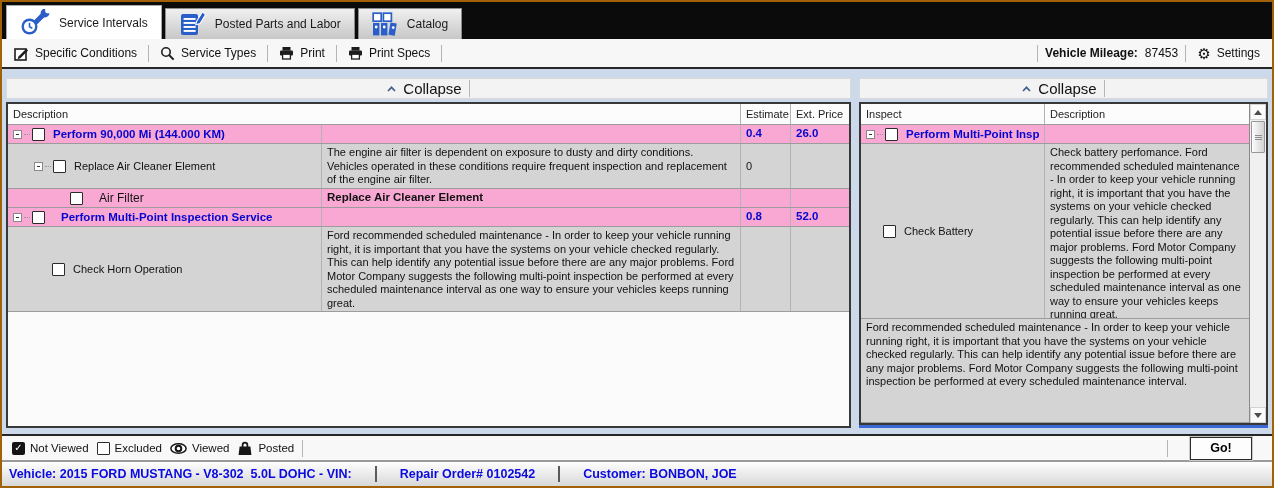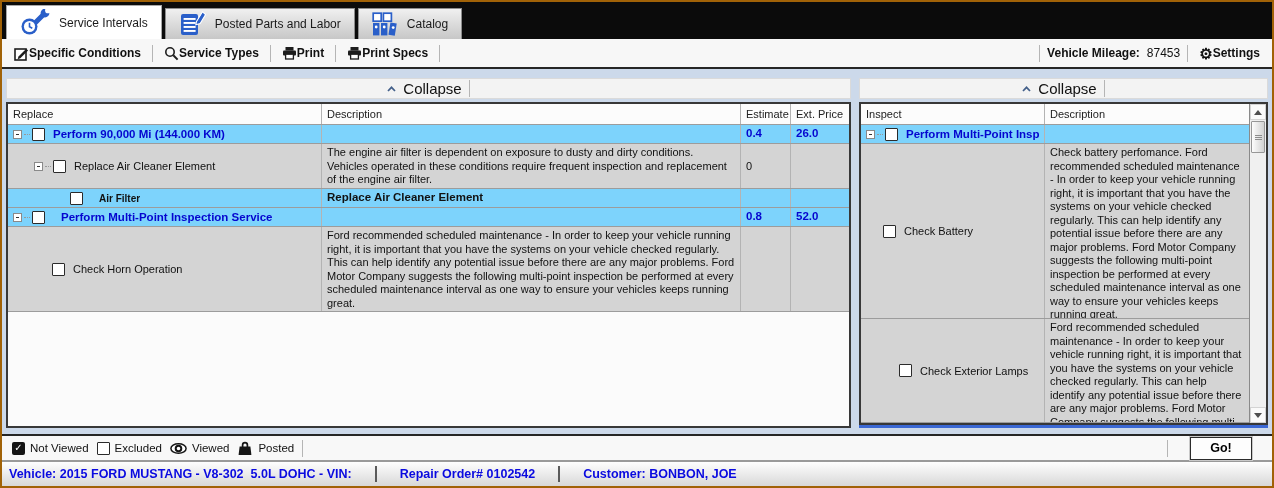--- a/index.html
+++ b/index.html
@@ -11,54 +11,54 @@
   }
   
   .tabbar{flex:none;height:37px;background:#0b0b0b;display:flex;align-items:flex-end;padding-left:4px;gap:3px;}
   .tab{height:31px;display:flex;align-items:center;gap:9px;padding:0 13px;
        background:linear-gradient(#f0f0f0,#c7c7c7);border:1px solid #8d8d8d;border-bottom:none;
        font-size:12px;color:#1a1a1a;cursor:default;}
   .tab.active{background:#fff;height:34px;border-color:#a9a9a9;}
   
   .toolbar{flex:none;height:30px;background:#f7f7f7;border-bottom:2px solid #262626;
            display:flex;align-items:center;padding:0 8px;gap:7px;font-size:12px;}
-  .tbtn{display:flex;padding:2px 4px;color:#111;font-weight:bold;}
+  .tbtn{display:flex;gap:6px;padding:2px 4px;color:#111;}
   .tsep{width:1px;height:17px;background:#b5b5b5;flex:none;}
   .spacer{flex:1;}
   .mileage-label{font-weight:bold;}
   .gear{font-size:15px;line-height:15px;color:#111;}
   
   .workspace{flex:1;display:flex;gap:8px;padding:9px 4px 6px 4px;min-height:0;background:#ccd9ea;}
   .panel{display:flex;flex-direction:column;min-width:0;min-height:0;}
   .panel.left{flex:none;width:845px;}
   .panel.right{flex:1;}
   .collapse-strip{flex:none;height:21px;background:#f3f3f3;border:1px solid #dadada;
       display:flex;align-items:center;gap:7px;padding:0 7px;font-size:15px;margin-bottom:3px;justify-content:center;}
   .grid{flex:1;min-height:0;border:2px solid #383838;background:#fbfbfb;display:flex;overflow:hidden;}
   .gridcols{flex:1;display:flex;flex-direction:column;min-width:0;overflow:hidden;}
-  .trow{flex:none;display:flex;background:#7dd3fc;border-bottom:1px solid #9c9c9c;overflow:hidden;}
+  .trow{flex:none;display:flex;background:#f9a8d4;border-bottom:1px solid #9c9c9c;overflow:hidden;}
   .trow.gray{background:#d4d4d4;}
   .thead{height:21px;background:#fcfcfc;}
   .thead .cell{font-size:11px;color:#222;padding-top:4px;}
   .cell{border-right:1px solid #b3b3b3;padding:2px 5px;font-size:11px;overflow:hidden;}
   .cell:last-child{border-right:none;}
   .c-replace{width:314px;flex:none;}
   .c-desc{flex:1;min-width:0;}
   .c-est{width:50px;flex:none;}
   .c-ext{width:58px;flex:none;}
   .c-inspect{width:184px;flex:none;}
   .labelcell{display:flex;align-items:center;}
   .expander{width:9px;height:9px;border:1px solid #8a8a8a;background:#fff;position:relative;flex:none;}
   .expander::after{content:"";position:absolute;left:2px;right:2px;top:3px;height:1px;background:#333;}
   .dotlead{width:6px;border-top:1px dotted #999;flex:none;align-self:center;margin:0 2px;}
   .cb{width:13px;height:13px;border:1px solid #2b2b2b;border-radius:1px;background:#fff;flex:none;}
   .gap8{width:8px;flex:none;}
   .lbl-blue{color:#0505cf;font-weight:bold;font-size:11.5px;white-space:nowrap;overflow:hidden;}
   .lbl{font-size:11px;color:#111;white-space:nowrap;}
-  .lbl-bold{font-size:10px;font-weight:bold;color:#111;white-space:nowrap;}
+  .lbl-bold{font-size:12px;font-weight:normal;color:#111;white-space:nowrap;}
   .desc-text{font-size:11px;line-height:13.5px;color:#111;}
   .desc-bold{font-size:11.5px;font-weight:bold;color:#111;}
   .est-val{color:#0505cf;font-weight:bold;font-size:11.5px;}
   .est-plain{font-size:11px;color:#111;}
   .vcenter{display:flex;align-items:center;}
   .filler{flex:1;background:#fbfbfb;}
   .r-fill{flex:1;min-height:0;}
   .blue-strip{flex:none;height:3px;background:#3b68d4;}
   
   .vscroll{width:17px;flex:none;border-left:1px solid #8a8a8a;background:#f0f0f0;display:flex;flex-direction:column;}
@@ -196,21 +196,20 @@
           <svg width="9" height="6" viewBox="0 0 9 6">
               <polyline points="1,5 4.5,1.3 8,5" fill="none" stroke="#44608a" stroke-width="1.7"></polyline>
             </svg>
         </span>
         <span>Collapse</span>
         <div class="tsep"></div>
       </div>
       <div class="grid">
         <div class="gridcols">
           <div class="trow thead">
-            <div class="cell c-replace">Replace</div>
             <div class="cell c-desc">Description</div>
             <div class="cell c-est">Estimate</div>
             <div class="cell c-ext">Ext. Price</div>
           </div>
 
           <div class="trow" style="height:19px;">
             <div class="cell c-replace labelcell">
               <span class="expander"></span>
               <span class="dotlead"></span>
               <span class="cb"></span>
@@ -308,25 +307,20 @@
           <div class="trow gray" style="height:175px;">
             <div class="cell c-inspect labelcell" style="padding-left:22px;">
               <span class="cb"></span>
               <span class="gap8"></span>
               <span class="lbl">Check Battery</span>
             </div>
             <div class="cell c-desc desc-text">Check battery perfomance. Ford recommended scheduled maintenance - In order to keep your vehicle running right, it is important that you have the systems on your vehicle checked regularly. This can help identify any potential issue before there are any major problems. Ford Motor Company suggests the following multi-point inspection be performed at every scheduled maintenance interval as one way to ensure your vehicles keeps running great.</div>
           </div>
 
           <div class="trow gray r-fill">
-            <div class="cell c-inspect labelcell" style="padding-left:38px;">
-              <span class="cb"></span>
-              <span class="gap8"></span>
-              <span class="lbl">Check Exterior Lamps</span>
-            </div>
             <div class="cell c-desc desc-text">Ford recommended scheduled maintenance - In order to keep your vehicle running right, it is important that you have the systems on your vehicle checked regularly. This can help identify any potential issue before there are any major problems. Ford Motor Company suggests the following multi-point inspection be performed at every scheduled maintenance interval.</div>
           </div>
         </div>
 
         <div class="vscroll">
           <div class="sbtn">
               <div class="tri-up"></div>
             </div>
           <div class="sthumb">
               <div class="gripper"></div>

